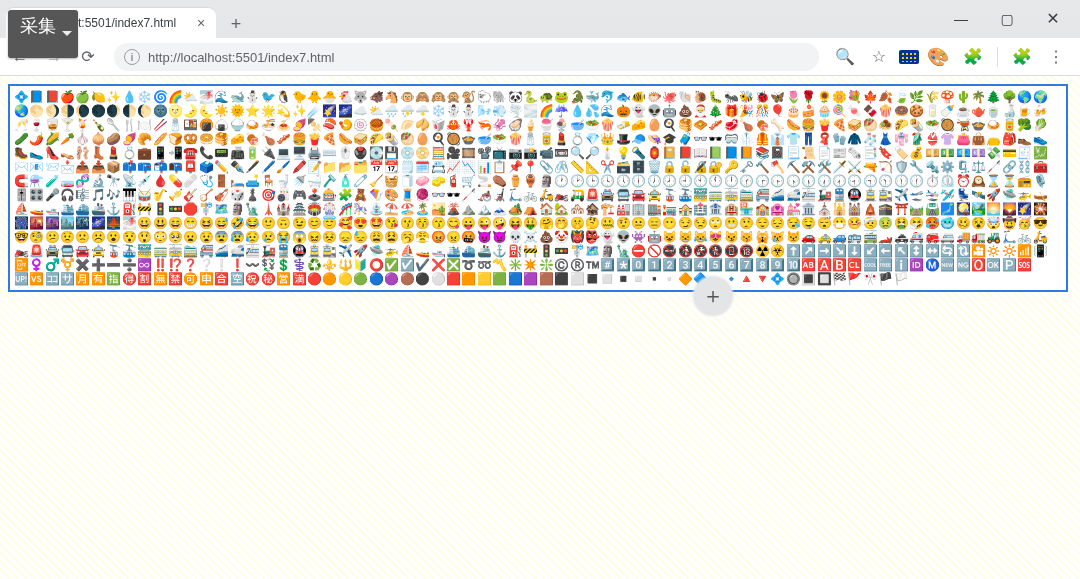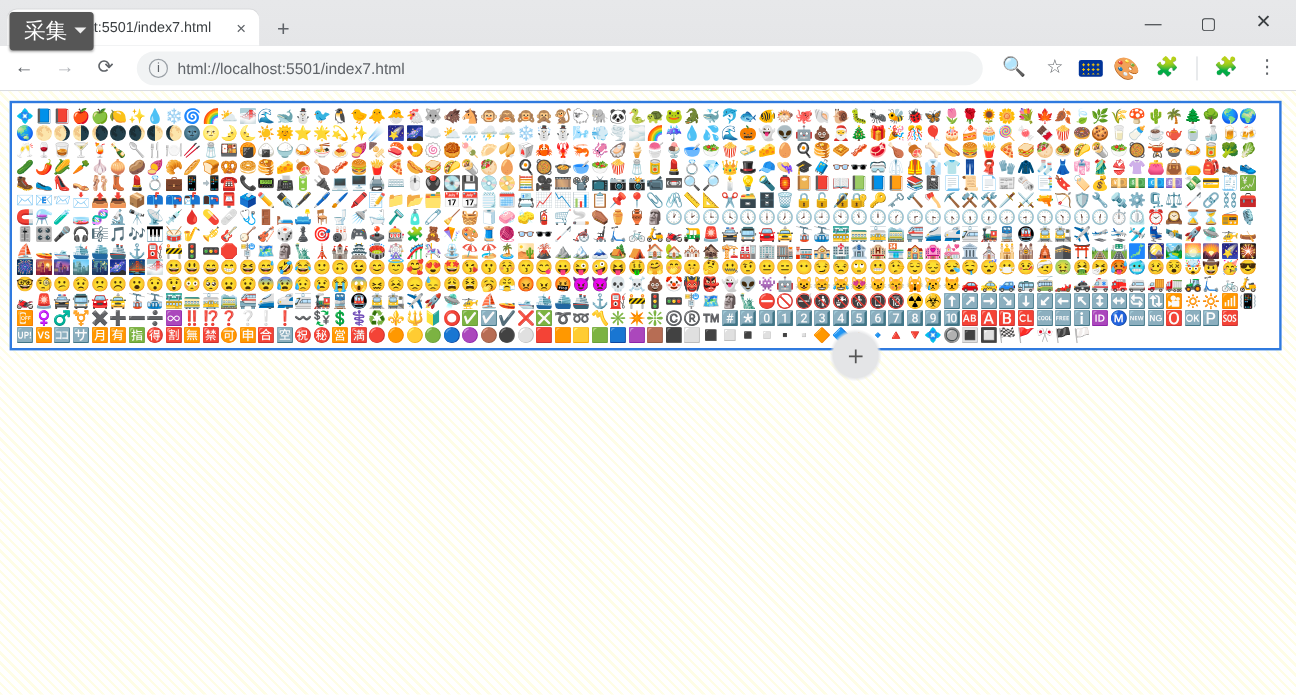--- a/index.html
+++ b/index.html
@@ -41,21 +41,21 @@
   }
   .omnibox .info { width:16px;height:16px;border:1px solid #9aa0a6;border-radius:50%; text-align:center;line-height:14px;font-size:11px; margin-right:8px;}
   .right-icons { display:flex; align-items:center; gap:6px; padding-right:4px;}
   .ri { width:28px; height:28px; text-align:center; line-height:28px; color:#5f6368; font-size:16px;}
   .ri.flag{ width:20px; height:14px; background:#003399; border-radius:2px; position:relative;}
   .ri.flag::after{content:""; position:absolute; inset:2px; background:radial-gradient(circle,#ffcc00 1px,transparent 1px) 0 0/4px 4px;}
   .ri.paint{ font-size:18px;}
   .sep { width:1px; height:20px; background:#dadce0; margin:0 4px;}
   .collect {
     position:absolute; left:8px; top:10px;
-    background:#565656; color:#fff; font-size:18px; padding:4px 22px 4px 12px;
+    background:#565656; color:#fff; font-size:18px; padding:4px 22px 20px 12px;
     border-radius:3px;
     font-family: "Microsoft YaHei","PingFang SC",sans-serif;
     z-index:50;
     box-shadow:0 1px 2px rgba(0,0,0,.3);
   }
   .collect::after{
     content:""; position:absolute; right:6px; top:50%; margin-top:-3px;
     border:5px solid transparent; border-top-color:#eee;
   }
 
@@ -106,21 +106,21 @@
     <div class="wc">▢</div>
     <div class="wc close-w">✕</div>
   </div>
 
   <div class="toolbar">
     <div class="tbtn">←</div>
     <div class="tbtn fwd">→</div>
     <div class="tbtn">⟳</div>
     <div class="omnibox">
       <span class="info">i</span>
-      <span>html://localhost:5501/index7.html</span>
+      <span>http://localhost:5501/index7.html</span>
     </div>
     <div class="right-icons">
       <div class="ri">🔍</div>
       <div class="ri">☆</div>
       <div class="ri flag"></div>
       <div class="ri paint">🎨</div>
       <div class="ri">🧩</div>
       <div class="sep"></div>
       <div class="ri">🧩</div>
       <div class="ri">⋮</div>

